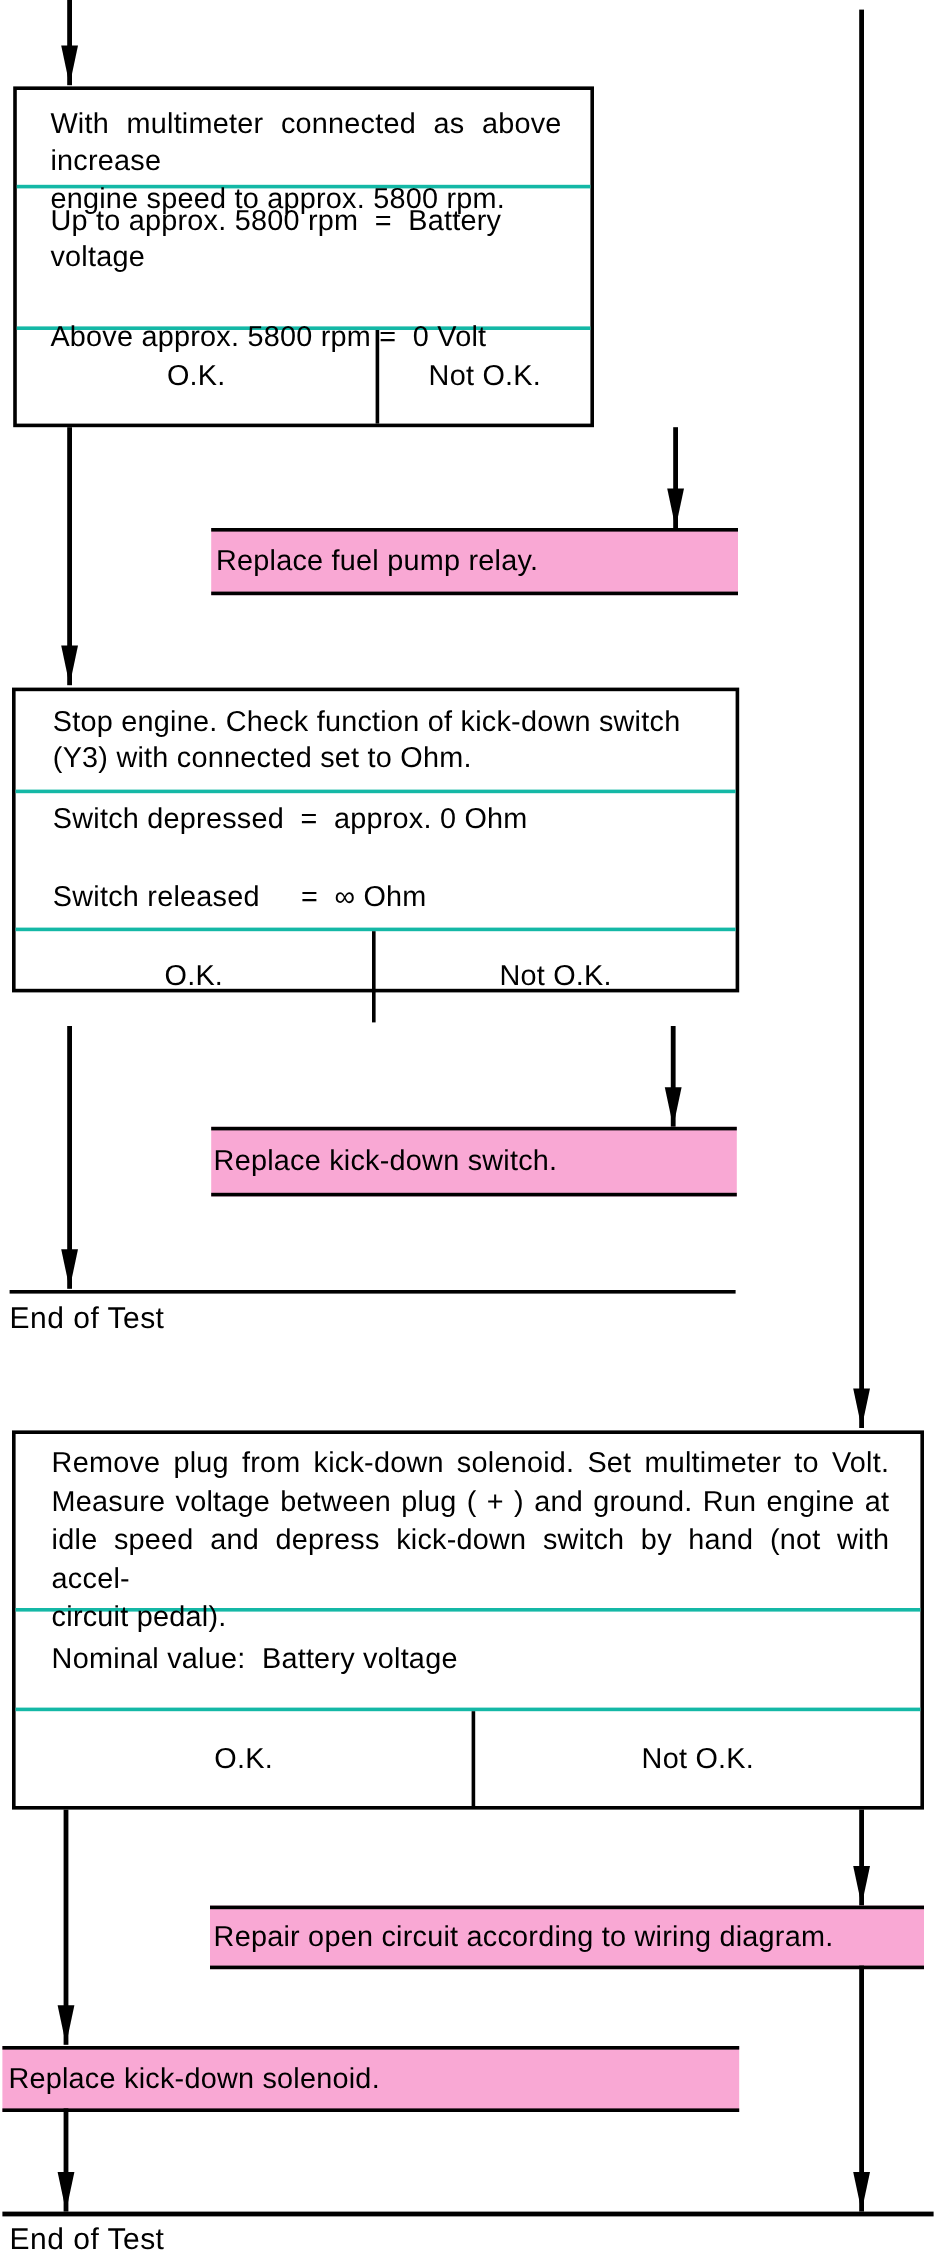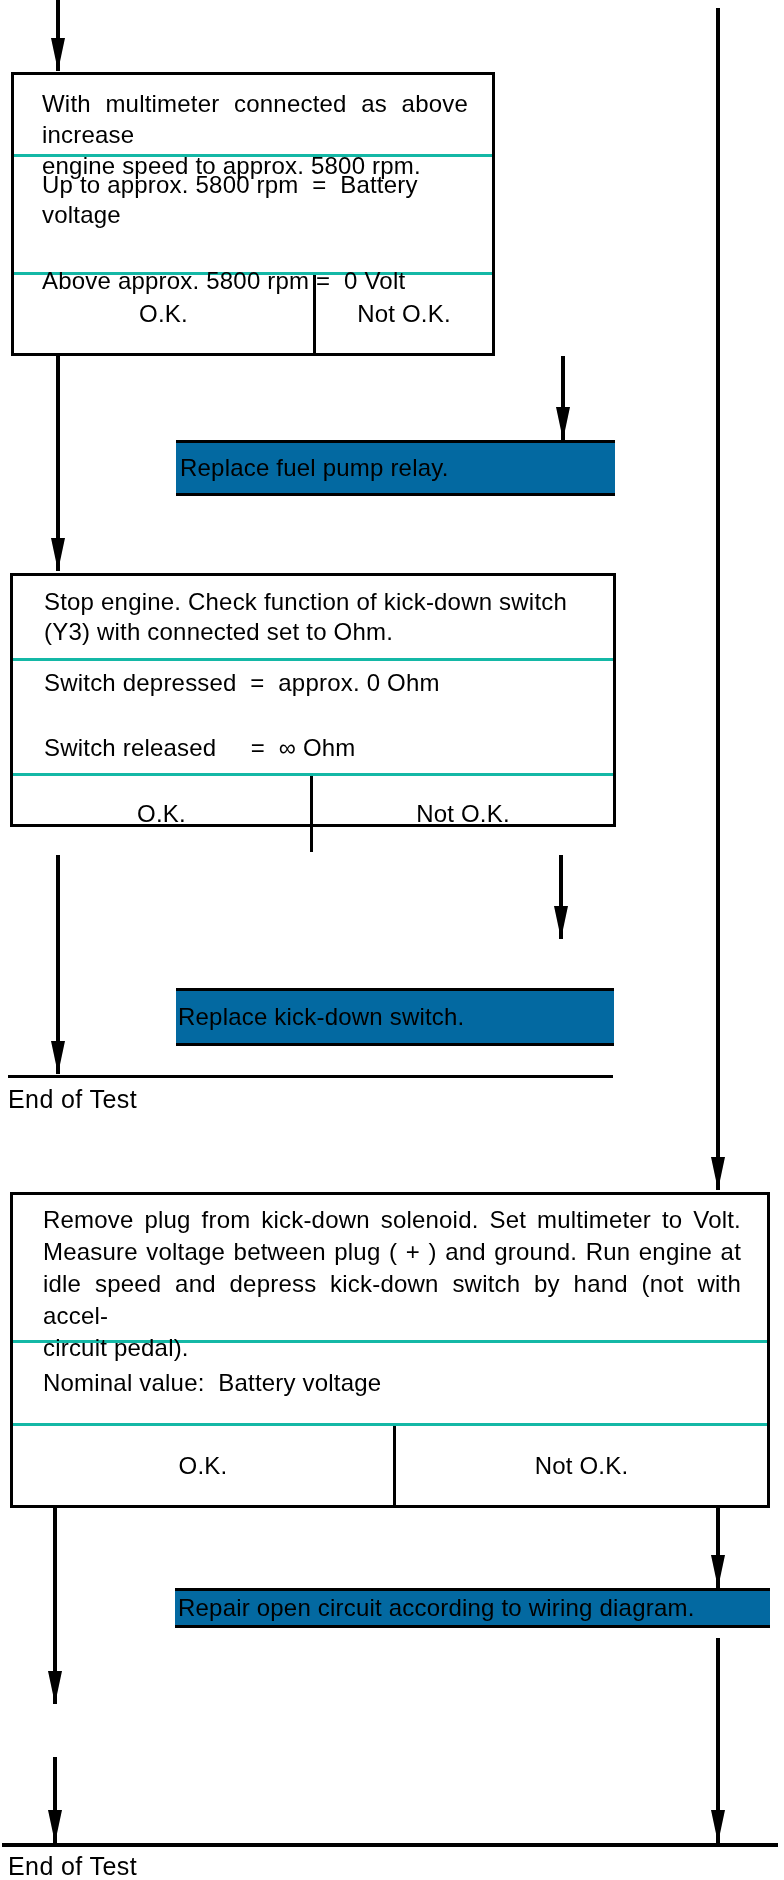--- a/index.html
+++ b/index.html
@@ -44,21 +44,21 @@
     border-top: 33px solid #000;
   }
   .band {
     position: absolute;
     box-sizing: border-box;
     border-top: 3px solid #000;
     border-bottom: 3px solid #000;
     display: flex;
     align-items: center;
     font-size: 24px;
-    background: #0369a1;
+    background: #f9a8d4;
   }
   .hline { position: absolute; background: #000; }
   .eot {
     position: absolute;
     font-size: 25px;
     font-weight: normal;
     letter-spacing: 0.4px;
   }
 </style>
 </head>
@@ -116,21 +116,21 @@
       </div>
       <div class="okcell" style="flex:1; border-left:3px solid #000">
         <span>Not O.K.</span>
       </div>
     </div>
   </div>
 
   <div class="stem" style="left:559px; top:855px; height:84px"></div>
   <div class="ahead" style="left:554px; top:906px"></div>
 
-  <div class="band" style="left:176px; top:988px; width:438px; height:58px; padding-left:2px">
+  <div class="band" style="left:176px; top:939px; width:438px; height:58px; padding-left:2px">
     <span>Replace kick-down switch.</span>
   </div>
 
   <div class="stem" style="left:56px; top:855px; height:219px"></div>
   <div class="ahead" style="left:51px; top:1041px"></div>
 
   <div class="hline" style="left:8px; top:1075px; width:605px; height:3px"></div>
   <div class="eot" style="left:8px; top:1085px">End of Test</div>
 
   <div class="box" style="left:10px; top:1192px; width:760px; height:316px">
@@ -149,27 +149,30 @@
       </div>
       <div class="okcell" style="flex:1; border-left:3px solid #000">
         <span>Not O.K.</span>
       </div>
     </div>
   </div>
 
   <div class="stem" style="left:716px; top:1508px; height:80px"></div>
   <div class="ahead" style="left:711px; top:1555px"></div>
 
-  <div class="band" style="left:175px; top:1588px; width:595px; height:40px; padding-left:3px">
+  <div class="band" style="left:175px; top:1588px; width:595px; height:53px; padding-left:3px">
     <span>Repair open circuit according to wiring diagram.</span>
   </div>
 
   <div class="stem" style="left:53px; top:1508px; height:196px"></div>
   <div class="ahead" style="left:48px; top:1671px"></div>
 
+  <div class="band" style="left:2px; top:1705px; width:614px; height:55px; padding-left:5px">
+    <span>Replace kick-down solenoid.</span>
+  </div>
 
   <div class="stem" style="left:53px; top:1757px; height:86px"></div>
   <div class="ahead" style="left:48px; top:1810px"></div>
 
   <div class="stem" style="left:716px; top:1638px; height:205px"></div>
   <div class="ahead" style="left:711px; top:1810px"></div>
 
   <div class="hline" style="left:2px; top:1843px; width:776px; height:4px"></div>
   <div class="eot" style="left:8px; top:1852px">End of Test</div>
 

